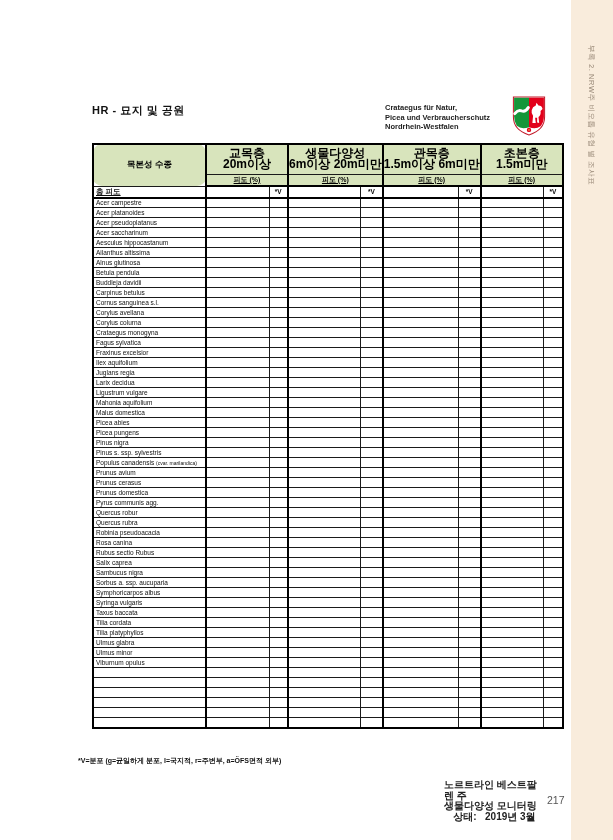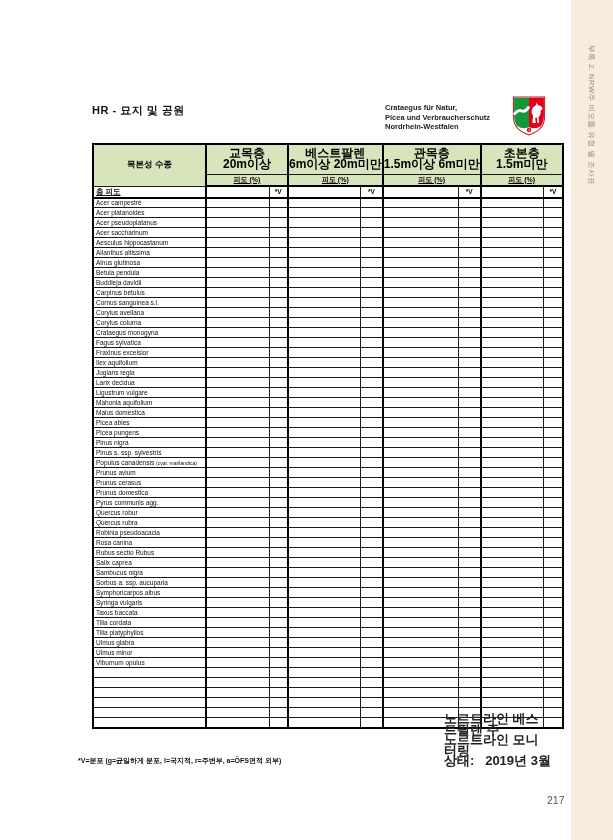--- a/index.html
+++ b/index.html
@@ -16,36 +16,36 @@
   .agency { position:absolute; left:385px; top:103px; font-size:7.5px; font-weight:600; line-height:9.5px; color:#222; }
   .crest { position:absolute; left:512px; top:96px; width:34px; height:40px; }
 
   
   table.survey { position:absolute; left:92px; top:143px; border-collapse:collapse; table-layout:fixed;
     border:2px solid #000; }
   table.survey th, table.survey td { border:1px solid #1a1a1a; overflow:hidden; white-space:nowrap; }
   .grp { background:#d8e4bc; font-size:12px; font-weight:bold; text-align:center; height:30px;
     line-height:11px; border-left:2px solid #000 !important; }
   .name-h { background:#d8e4bc; font-size:8.5px; font-weight:bold; text-align:center;
-    border-right:2px solid #000 !important; }
+    border-right:2px solid #000 !important;border-radius:9px; }
   .cov { background:#d8e4bc; font-size:7px; font-weight:bold; text-align:center; height:12px;
     border-left:2px solid #000 !important; border-bottom:2px solid #000 !important; }
   .u { text-decoration:underline; }
   tr.layer td { height:11px; border-bottom:2px solid #000; }
   tr.layer td.sp { font-size:7.5px; font-weight:bold; }
   td.sp { font-size:6.5px; padding-left:2px; text-align:left; color:#111;
     border-right:2px solid #000 !important; }
   td.val { border-left:2px solid #000 !important; }
   td.v { border-left:1px solid #555; font-size:6.5px; font-weight:bold; text-align:center; }
   tbody.rows td { height:10px; }
   td .small { font-size:5px; }
 
   
   .footnote { position:absolute; left:78px; top:756px; font-size:7px; font-weight:bold; color:#111; }
-  .org-block { position:absolute; left:444px; top:714px; width:101px; font-size:13px; font-weight:bold;
+  .org-block { position:absolute; left:444px; top:780px; width:101px; font-size:10px; font-weight:bold;
     line-height:10.5px; color:#222; }
   .org-line { text-align:left; }
   .status-line { text-align:center; white-space:pre; }
   .page-number { position:absolute; left:547px; top:794px; font-size:10.5px; color:#555; }
 </style>
 </head>
 <body>
 
 <div class="page">
 
@@ -83,21 +83,21 @@
         <col style="width:19px">
     </colgroup>
     <thead>
       <tr>
         <th class="name-h" rowspan="2">목본성 수종</th>
         <th class="grp" colspan="2">
           <div>교목층</div>
           <div>20m이상</div>
         </th>
         <th class="grp" colspan="2">
-          <div>베스트팔렌</div>
+          <div>생물다양성</div>
           <div>6m이상 20m미만</div>
         </th>
         <th class="grp" colspan="2">
           <div>관목층</div>
           <div>1.5m이상 6m미만</div>
         </th>
         <th class="grp" colspan="2">
           <div>초본층</div>
           <div>1.5m미만</div>
         </th>
@@ -706,19 +706,19 @@
           <td class="val"></td>
           <td class="v"></td>
         </tr>
       </tbody>
   </table>
 
   <div class="footnote">*V=분포 (g=균일하게 분포, l=국지적, r=주변부, a=ÖFS면적 외부)</div>
 
   <div class="org-block">
     <div class="org-line">노르트라인 베스트팔렌 주</div>
-    <div class="org-line">노르트라인 모니터링</div>
+    <div class="org-line">생물다양성 모니터링</div>
     <div class="status-line">상태:   2019년 3월</div>
   </div>
 
   <div class="page-number">217</div>
 
 </div>
 
 </body></html>

